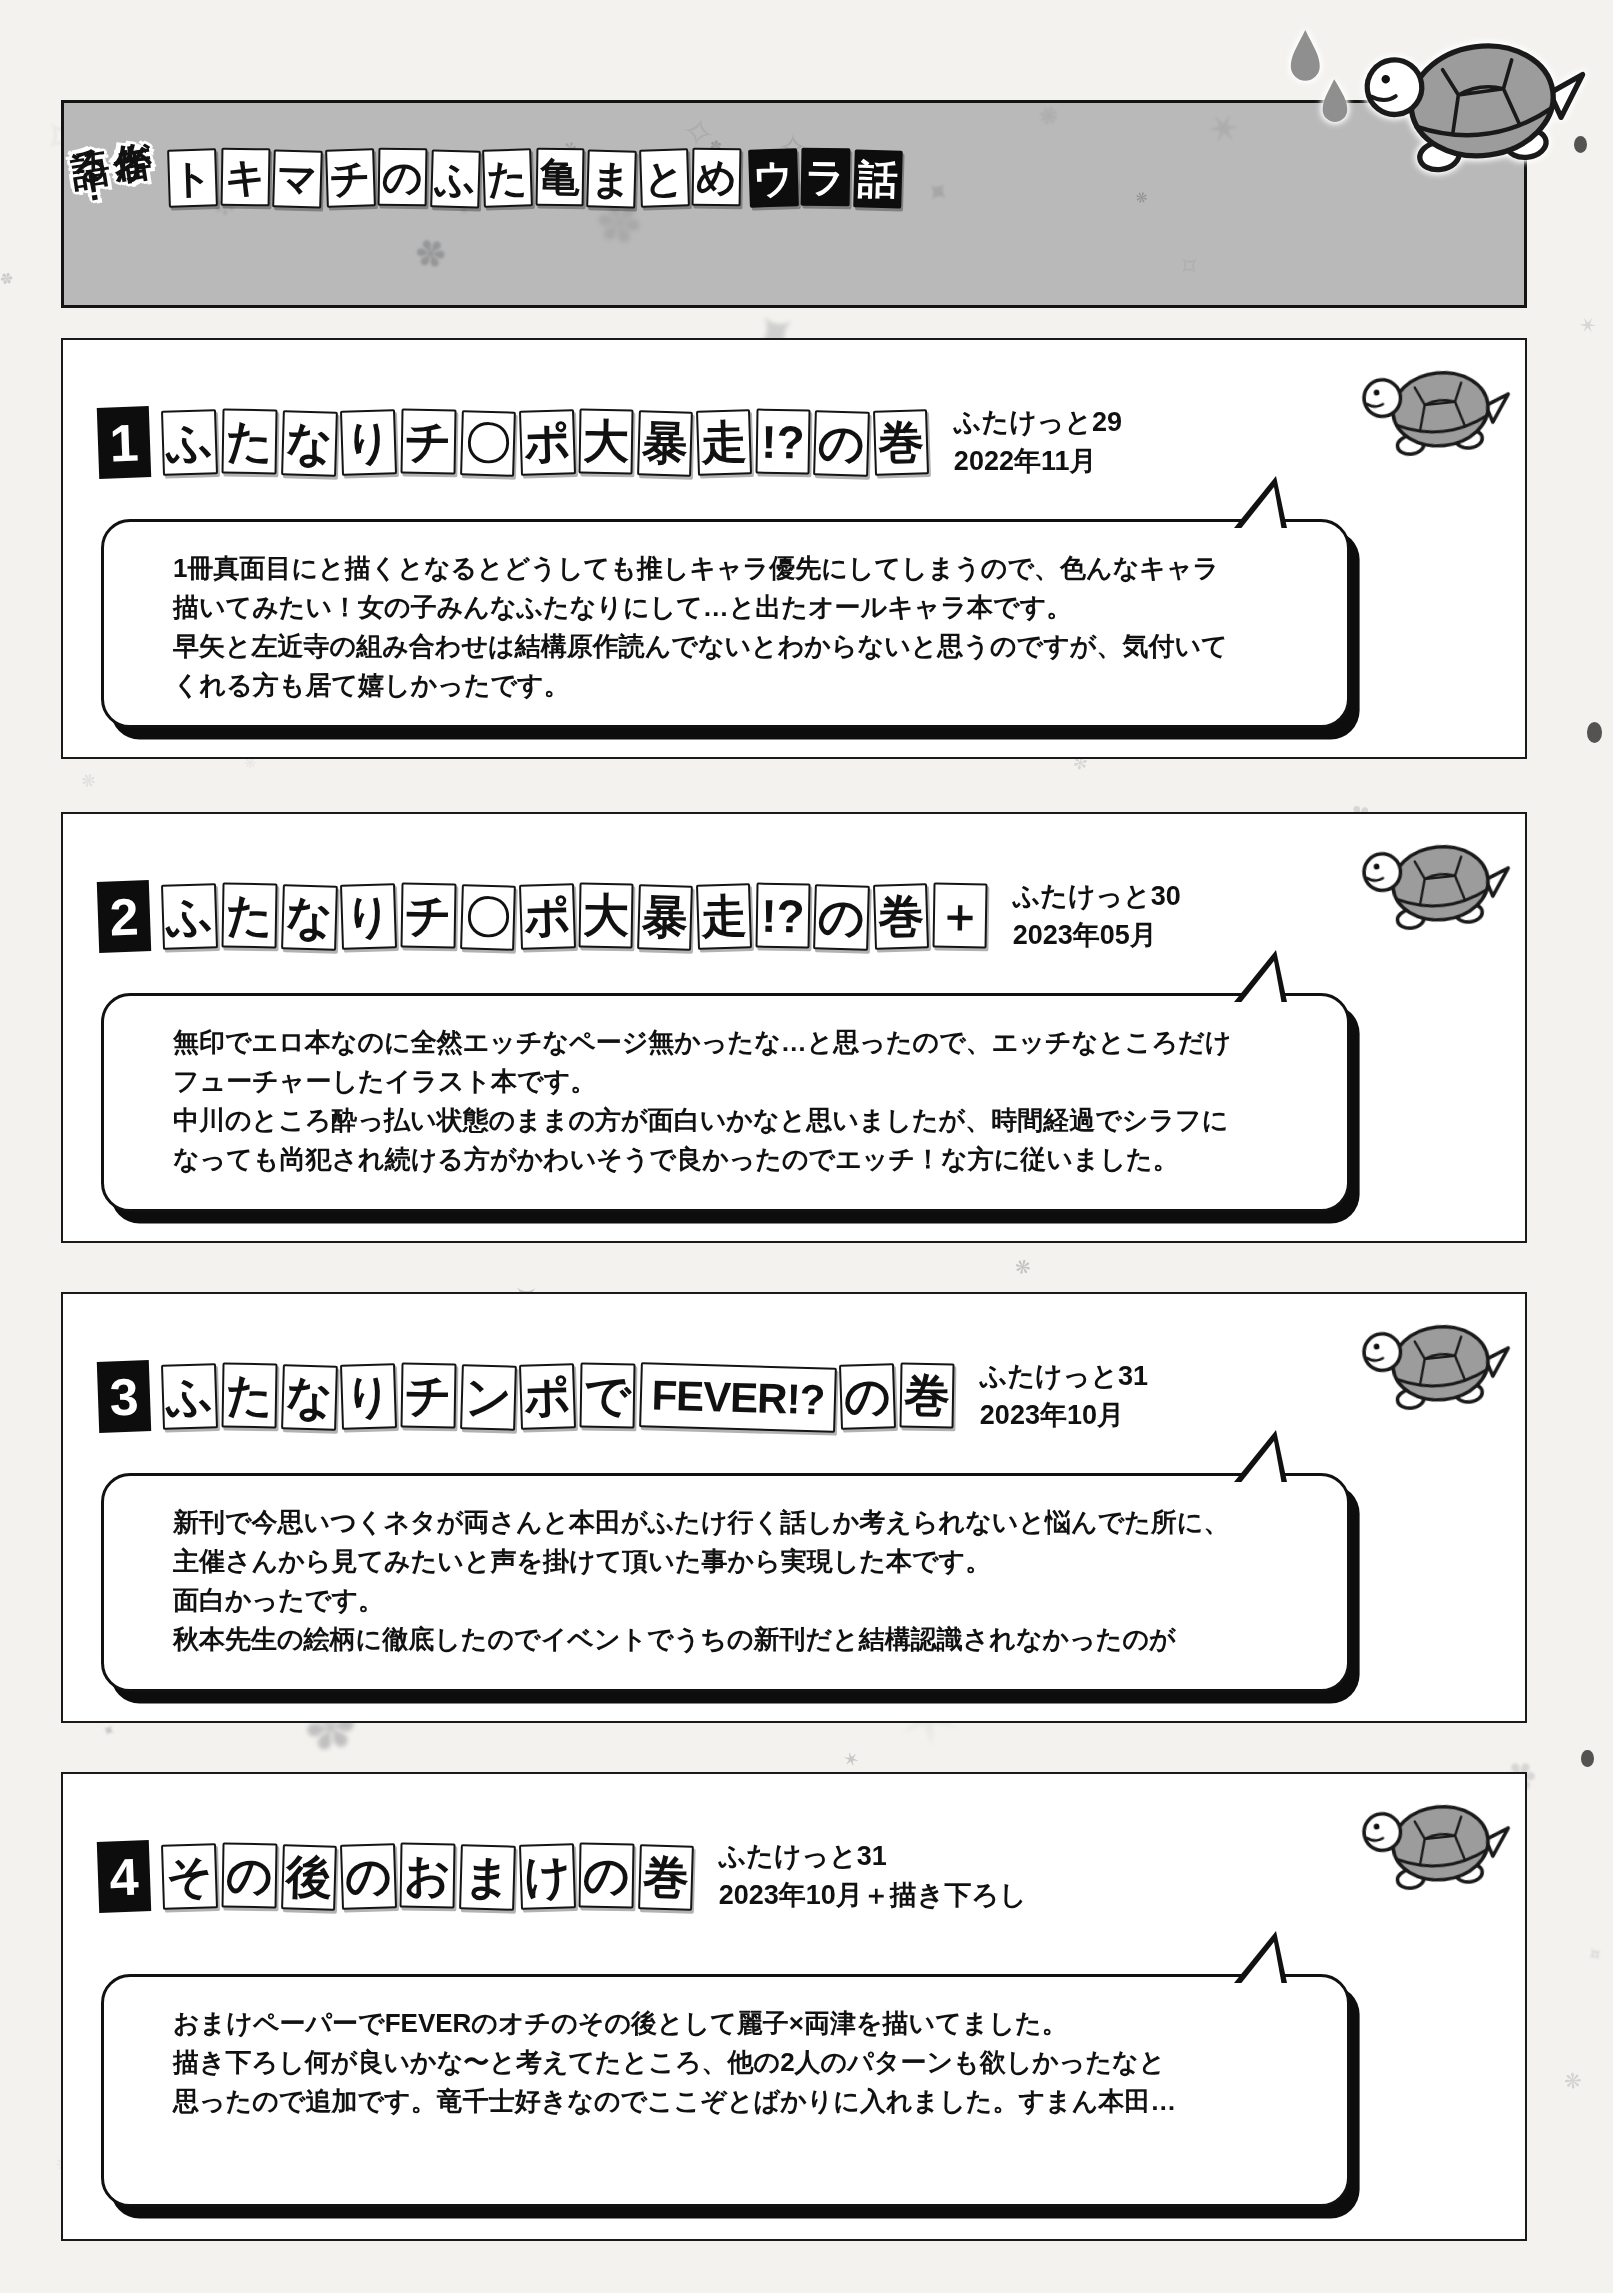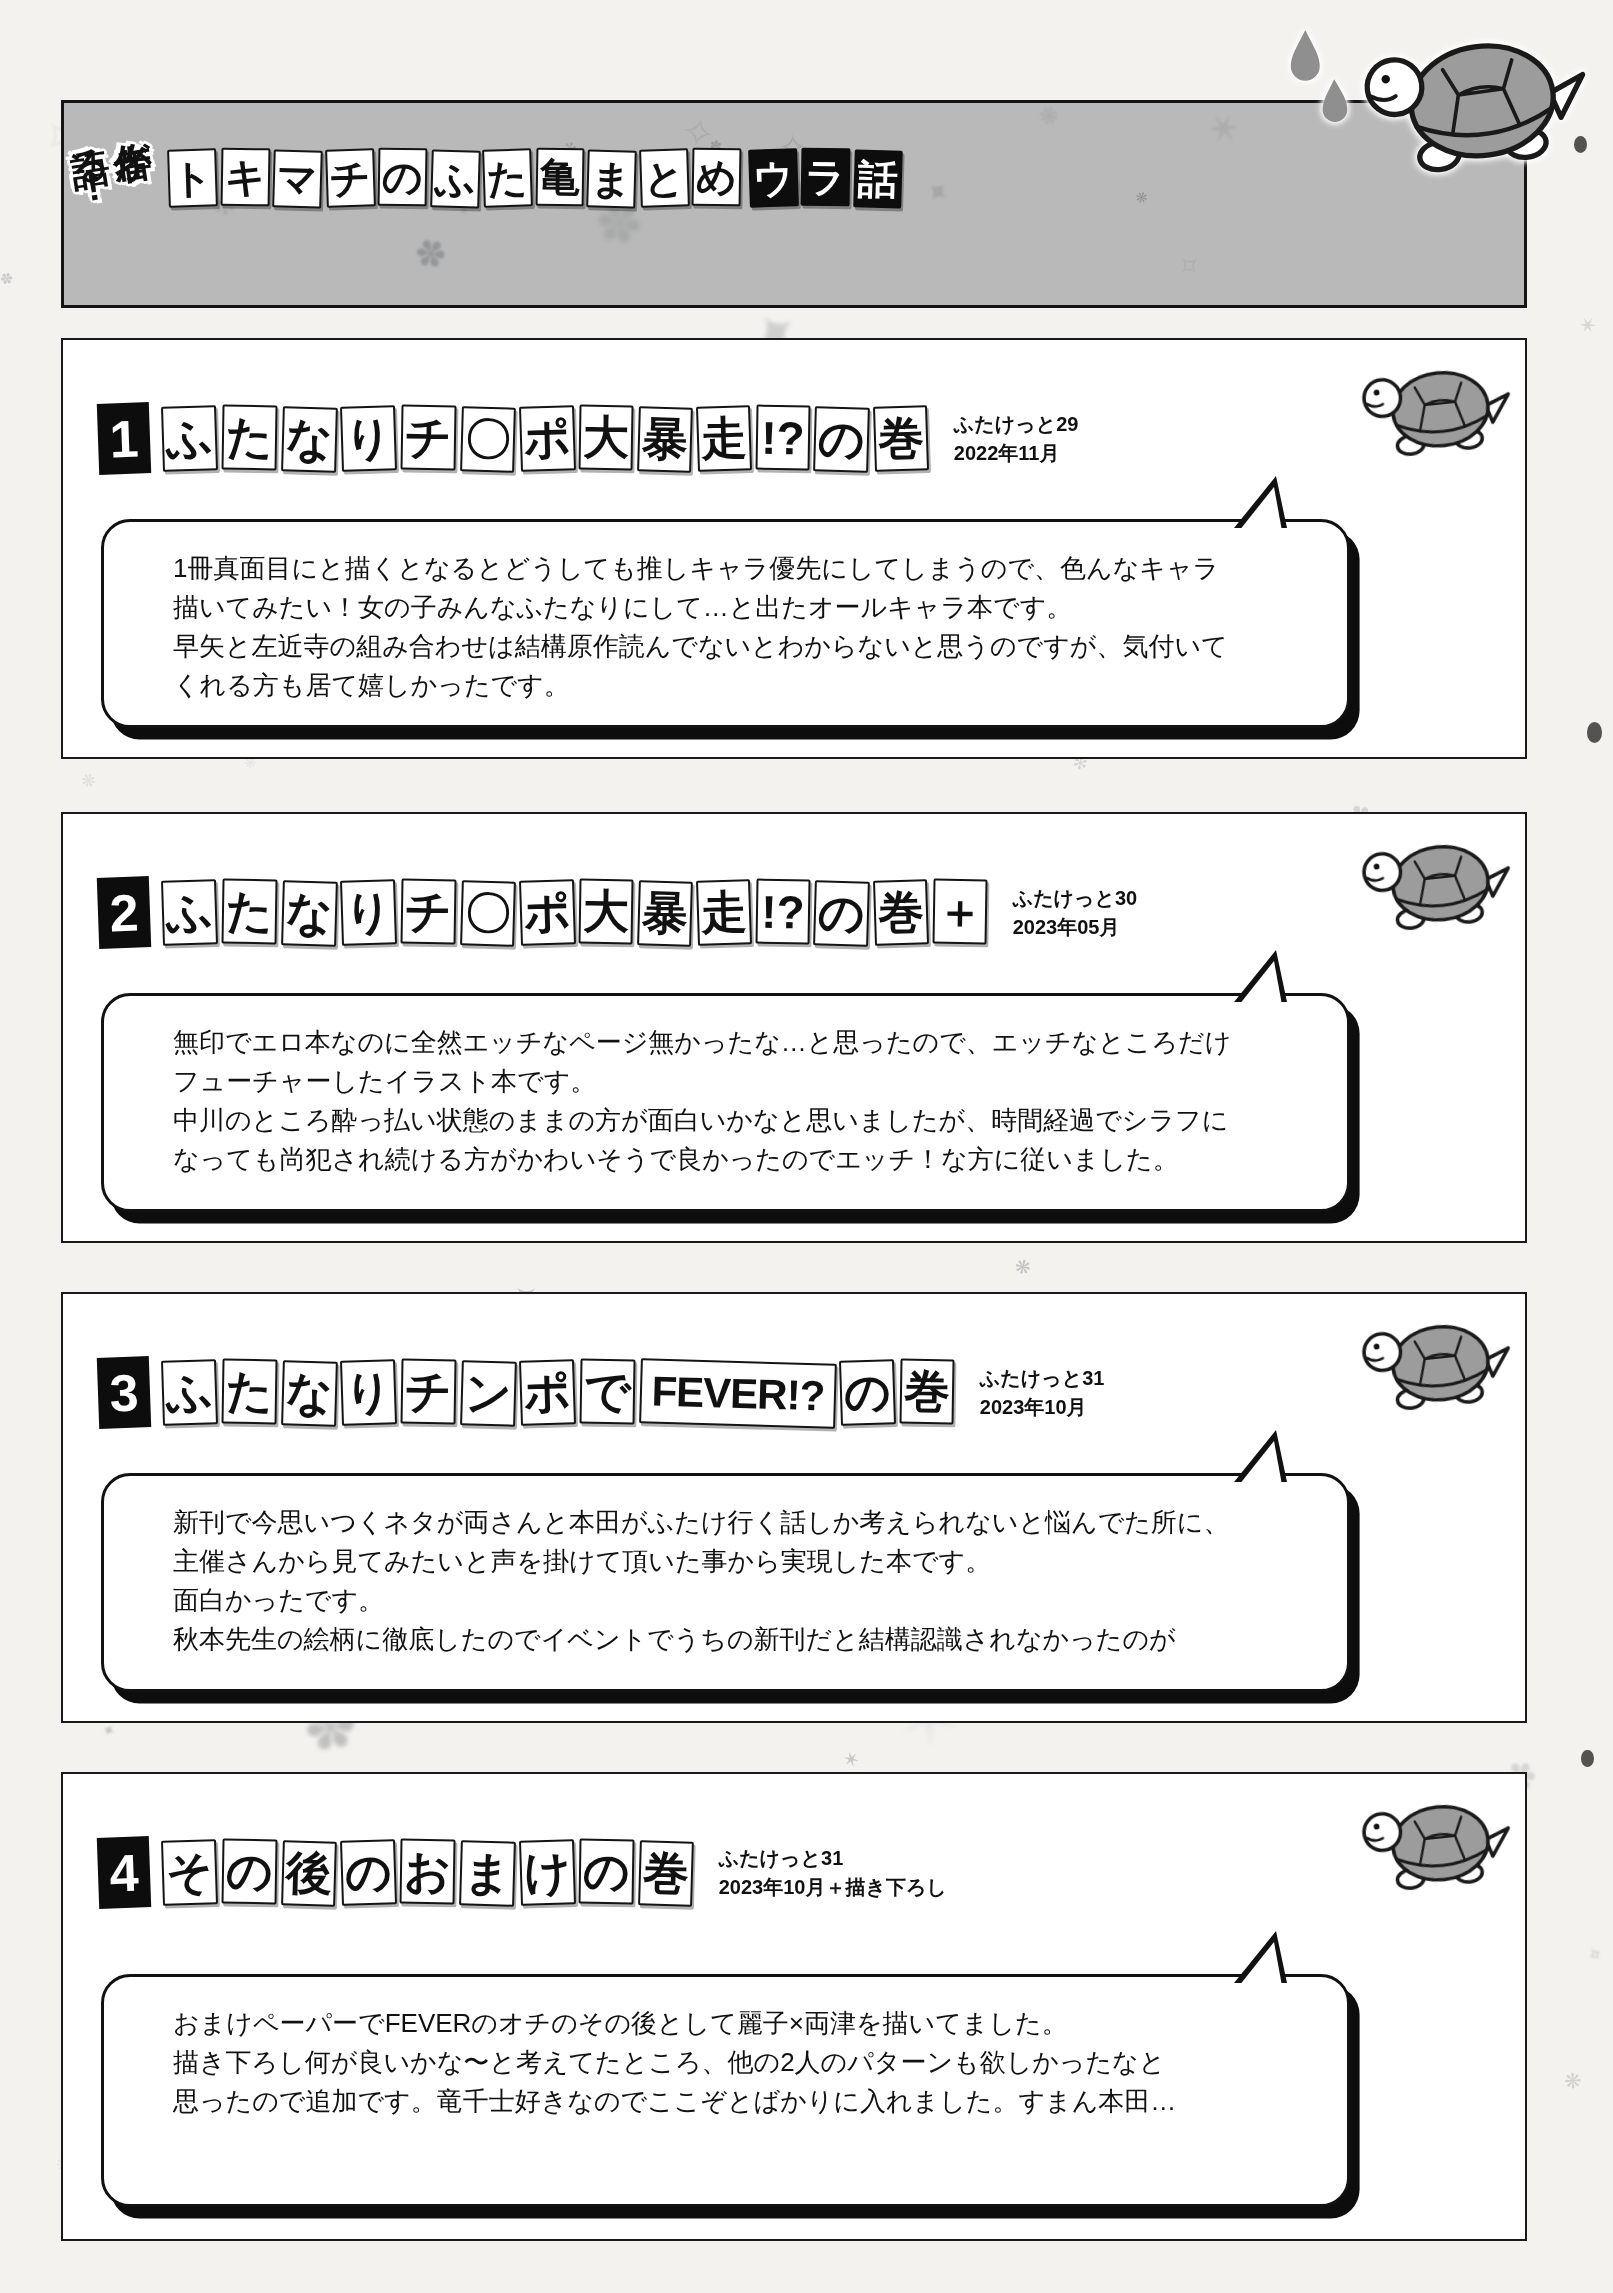--- a/index.html
+++ b/index.html
@@ -50,39 +50,39 @@
   #sec3{top:1292px;height:431px;}
   #sec4{top:1772px;height:469px;}
   .sec-header{position:absolute;left:35px;top:63px;display:flex;align-items:center;gap:4.8px;}
   .sec-header .tbox{min-width:54px;height:65px;font-size:46px;}
   .sec-header .tbox-wide{font-size:42px;}
   .numbox{
     display:inline-flex;align-items:center;justify-content:center;
     width:52px;height:71px;background:#0d0d0d;color:#fff;
     font-size:52px;font-weight:bold;margin-right:7.7px;transform:rotate(-2deg);
   }
-  .date-block{margin-left:21px;font-size:20px;font-weight:600;line-height:1.45;align-self:center;}
+  .date-block{margin-left:21px;font-size:27px;font-weight:600;line-height:1.45;align-self:center;}
   
   .bubble{
     position:absolute;left:38px;right:175px;top:179px;bottom:29px;
     background:#fff;border:3.8px solid #111;border-radius:29px;
     box-shadow:9.6px 11.5px 0 #0d0d0d;
   }
   #sec4 .bubble{top:200px;bottom:32px;}
   .bubble::before{
     content:"";position:absolute;top:-46px;right:60px;width:0;height:0;
     border-bottom:52px solid #111;border-left:42px solid transparent;border-right:11.5px solid transparent;
   }
   .bubble::after{
     content:"";position:absolute;top:-35px;right:65px;width:0;height:0;
     border-bottom:44px solid #fff;border-left:35px solid transparent;border-right:8.6px solid transparent;
   }
   .bubble-text{
     position:relative;z-index:1;padding:27px 27px 15.4px 69px;
-    font-size:26px;font-weight:400;line-height:1.5;letter-spacing:0;
+    font-size:26px;font-weight:700;line-height:1.5;letter-spacing:0;
   }
   .body-line{white-space:nowrap;}
   
   .turtle-small{
     position:absolute;top:11.5px;right:13.4px;width:152px;z-index:3;
     transform:rotate(-6deg);
     filter:drop-shadow(0 0 2.9px #fff) drop-shadow(0 0 1.9px #fff);
   }
   .big-turtle{
     position:absolute;left:1285px;top:3.8px;width:304px;z-index:4;

